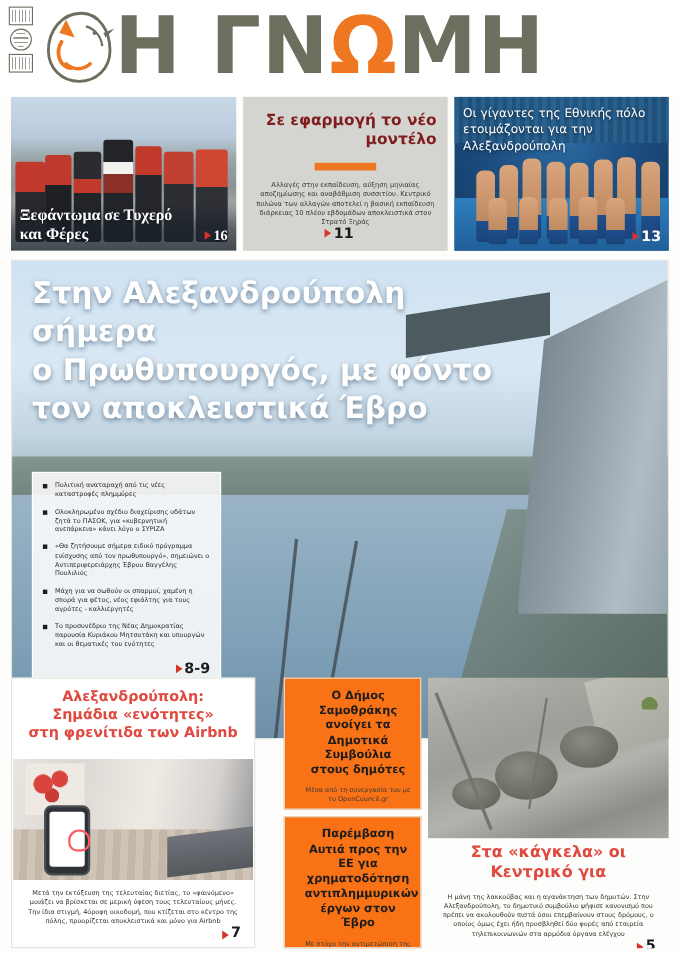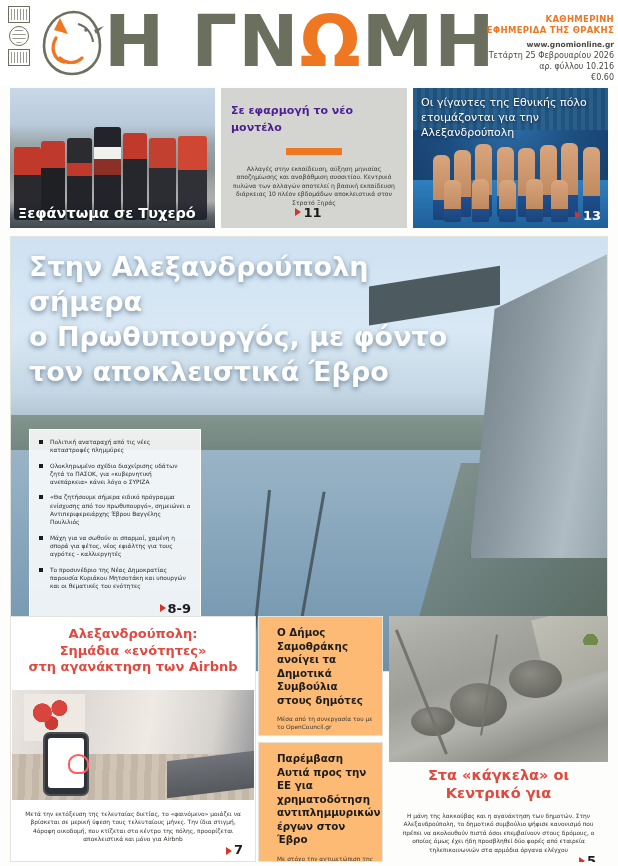--- a/index.html
+++ b/index.html
@@ -92,40 +92,41 @@
   }
   .cap-overlay {
     position: absolute; left: 0; bottom: 0; width: 100%;
     padding: 4px 8px 6px 8px;
     background: linear-gradient(180deg, rgba(20,30,40,0) 0%, rgba(20,30,40,.55) 55%, rgba(20,30,40,.72) 100%);
     color: #fff;
   }
   .cap-overlay .t {
     font-size: 14.5px; font-weight: 600; line-height: 17px;
     text-shadow: 0 1px 2px rgba(0,0,0,.6);
+    font-family: Liberation Serif, serif;
   }
 
   .pg-badge {
     display: inline-flex; align-items: center; gap: 2px;
     font-size: 13px; font-weight: 700; color: #ffffff;
   }
   .pg-badge .tri {
     width: 0; height: 0; border-left: 6px solid #d8332a;
     border-top: 4px solid transparent; border-bottom: 4px solid transparent;
   }
   .pg-badge.dark { color: #1b1b1b; }
 
   .badge-right {
     position: absolute; right: 7px; bottom: 5px;
   }
 
   
   .tile-mid .mt {
-    margin: 14px 10px 0 10px; text-align: left;
-    font-size: 11px; font-weight: 600; color: #4c1d95; line-height: 17px;
+    margin: 14px 10px 0 10px; text-align: right;
+    font-size: 14px; font-weight: 600; color: #7f1d1d; line-height: 17px;
   }
   .tile-mid .bar {
     width: 56px; height: 7px; background: #ef7722; margin: 12px auto 10px auto;
   }
   .tile-mid .bd {
     margin: 0 9px; text-align: center; font-size: 6.1px; line-height: 8.4px;
     color: #3a3a36;
   }
   .tile-mid .badge-c {
     position: absolute; left: 0; right: 11px; bottom: 8px; text-align: center;
@@ -214,21 +215,21 @@
   }
   .bullets li::before {
     content: ""; position: absolute; left: 0; top: 2px;
     width: 4px; height: 4px; background: #1c1c1c;
   }
   .bullets .badge-b { text-align: right; margin-top: 2px; }
 
   
   .botrow { position: absolute; left: 10px; top: 616px; width: 598px; height: 246px; }
 
-  .col-a { position: absolute; left: 0; top: 0; width: 246px; height: 246px;
+  .col-a { position: absolute; left: 0; top: 0; width: 222px; height: 246px;
            border: 1px solid #e3e3dd; background: #ffffff; overflow: hidden; }
   .col-b { position: absolute; left: 248px; top: 0; width: 125px; height: 246px; }
   .col-c { position: absolute; left: 379px; top: 0; width: 219px; height: 246px;
            overflow: hidden; }
 
   .airbnb-title {
     margin: 9px 8px 0 8px; text-align: center;
     color: #e0493f; font-size: 13px; font-weight: 600; line-height: 16.5px;
   }
   .ph-airbnb {
@@ -266,22 +267,22 @@
     transform: skewY(-7deg);
   }
   .airbnb-cap {
     position: absolute; left: 0; right: 0; bottom: 4px;
     padding: 0 12px; text-align: center;
     font-size: 5.9px; line-height: 8.4px; color: #33332f;
   }
   .airbnb-cap .badge-c2 { text-align: right; margin-top: 3px; }
 
   .midbox {
-    border: 1px solid #e3e3dd; background: #fdba74;
-    padding: 9px 8px 8px 18px; text-align: left; overflow: hidden;
+    border: 1px solid #e3e3dd; background: #f97316;
+    padding: 9px 8px 8px 18px; text-align: center; overflow: hidden;
   }
   .midbox.one { position: absolute; left: 0; top: 0; width: 125px; height: 120px; }
   .midbox.two { position: absolute; left: 0; top: 126px; width: 125px; height: 120px; }
   .midbox .h {
     font-size: 10.3px; font-weight: 600; color: #1c1c1c; line-height: 13.5px;
   }
   .midbox .s {
     margin-top: 8px; font-size: 5.9px; line-height: 8.3px; color: #3a3a36;
   }
   .midbox .badge-m { margin-top: 8px; }
@@ -338,44 +339,43 @@
       <path d="M44 20 C52 22 58 29 59 38" fill="none" stroke="#6b6f5e" stroke-width="2"></path>
       <circle cx="52" cy="26" r="1.8" fill="#6b6f5e"></circle>
       <path d="M60 26 L70 22 L62 30 Z" fill="#6b6f5e"></path>
       <path d="M26 14 L34 30 L20 26 Z" fill="#ef7722"></path>
       <path d="M22 34 C16 44 20 56 30 58" fill="none" stroke="#ef7722" stroke-width="3.4" stroke-linecap="round"></path>
       <path d="M26 54 C32 60 42 60 48 54" fill="none" stroke="#ef7722" stroke-width="3.2" stroke-linecap="round"></path>
     </svg>
 
     <div class="mast-title"><span>Η ΓΝ</span><span class="om">Ω</span><span>ΜΗ</span></div>
 
-    <div class="mast-right">
-      <div class="kath">ΚΑΘΗΜΕΡΙΝΗ</div>
-      <div class="efim">ΕΦΗΜΕΡΙΔΑ ΤΗΣ ΘΡΑΚΗΣ</div>
-      <div class="url">www.gnomionline.gr</div>
-      <div class="dline">Τετάρτη 25 Φεβρουαρίου 2026</div>
-      <div class="dline">αρ. φύλλου 10.216</div>
-      <div class="dline">€0.60</div>
-    </div>
   </div>
 
   <div class="toprow">
 
     <div class="tile tile-left">
       <div class="ph-carnival">
         <div class="fig" style="left:2%;width:13%;height:52%;background:linear-gradient(180deg,#c0392b 0 38%,#2a2a2e 38%);"></div>
         <div class="fig" style="left:15%;width:12%;height:56%;background:linear-gradient(180deg,#bf3a2d 0 34%,#1f2024 34%);"></div>
         <div class="fig" style="left:28%;width:12%;height:58%;background:linear-gradient(180deg,#2b2b30 0 30%,#c0392b 30% 46%,#23242a 46%);"></div>
         <div class="fig" style="left:41%;width:13%;height:66%;background:linear-gradient(180deg,#23242a 0 22%,#f1f1ee 22% 34%,#8c2f27 34% 52%,#23242a 52%);"></div>
         <div class="fig" style="left:55%;width:12%;height:62%;background:linear-gradient(180deg,#c0392b 0 30%,#26272c 30%);"></div>
         <div class="fig" style="left:68%;width:13%;height:58%;background:linear-gradient(180deg,#c2402f 0 36%,#2c2d32 36%);"></div>
         <div class="fig" style="left:82%;width:14%;height:60%;background:linear-gradient(180deg,#cf4632 0 40%,#303137 40%);"></div>
       </div>
       <div class="cap-overlay">
         <div class="t">Ξεφάντωμα σε Τυχερό</div>
+        <div class="t" style="display:flex;align-items:center;justify-content:space-between;">
+          <span>και Φέρες</span>
+          <span class="pg-badge">
+            <span class="tri"></span>
+            <span>16</span>
+          </span>
+        </div>
       </div>
     </div>
 
     <div class="tile tile-mid">
       <div class="mt">Σε εφαρμογή το νέο μοντέλο</div>
       <div class="bar"></div>
       <div class="bd">Αλλαγές στην εκπαίδευση, αύξηση μηνιαίας αποζημίωσης και αναβάθμιση συσσιτίου. Κεντρικό πυλώνα των αλλαγών αποτελεί η βασική εκπαίδευση διάρκειας 10 πλέον εβδομάδων αποκλειστικά στον Στρατό Ξηράς</div>
       <div class="badge-c">
         <span class="pg-badge dark">
           <span class="tri"></span>
@@ -446,21 +446,21 @@
       </div>
     </ul>
   </div>
 
   <div class="botrow">
 
     <div class="col-a">
       <div class="airbnb-title">
         <div>Αλεξανδρούπολη:</div>
         <div>Σημάδια «ενότητες»</div>
-        <div>στη αγανάκτηση των Airbnb</div>
+        <div>στη φρενίτιδα των Airbnb</div>
       </div>
       <div class="ph-airbnb">
         <div class="floor"></div>
         <div class="tulips"></div>
         <div class="counter"></div>
         <div class="phone"></div>
         <div class="abnb-mark"></div>
       </div>
       <div class="airbnb-cap">
         <span>Μετά την εκτόξευση της τελευταίας διετίας, το «φαινόμενο» μοιάζει να βρίσκεται σε μερική ύφεση τους τελευταίους μήνες. Την ίδια στιγμή, 4όροφη οικοδομή, που κτίζεται στο κέντρο της πόλης, προορίζεται αποκλειστικά και μόνο για Airbnb</span>

